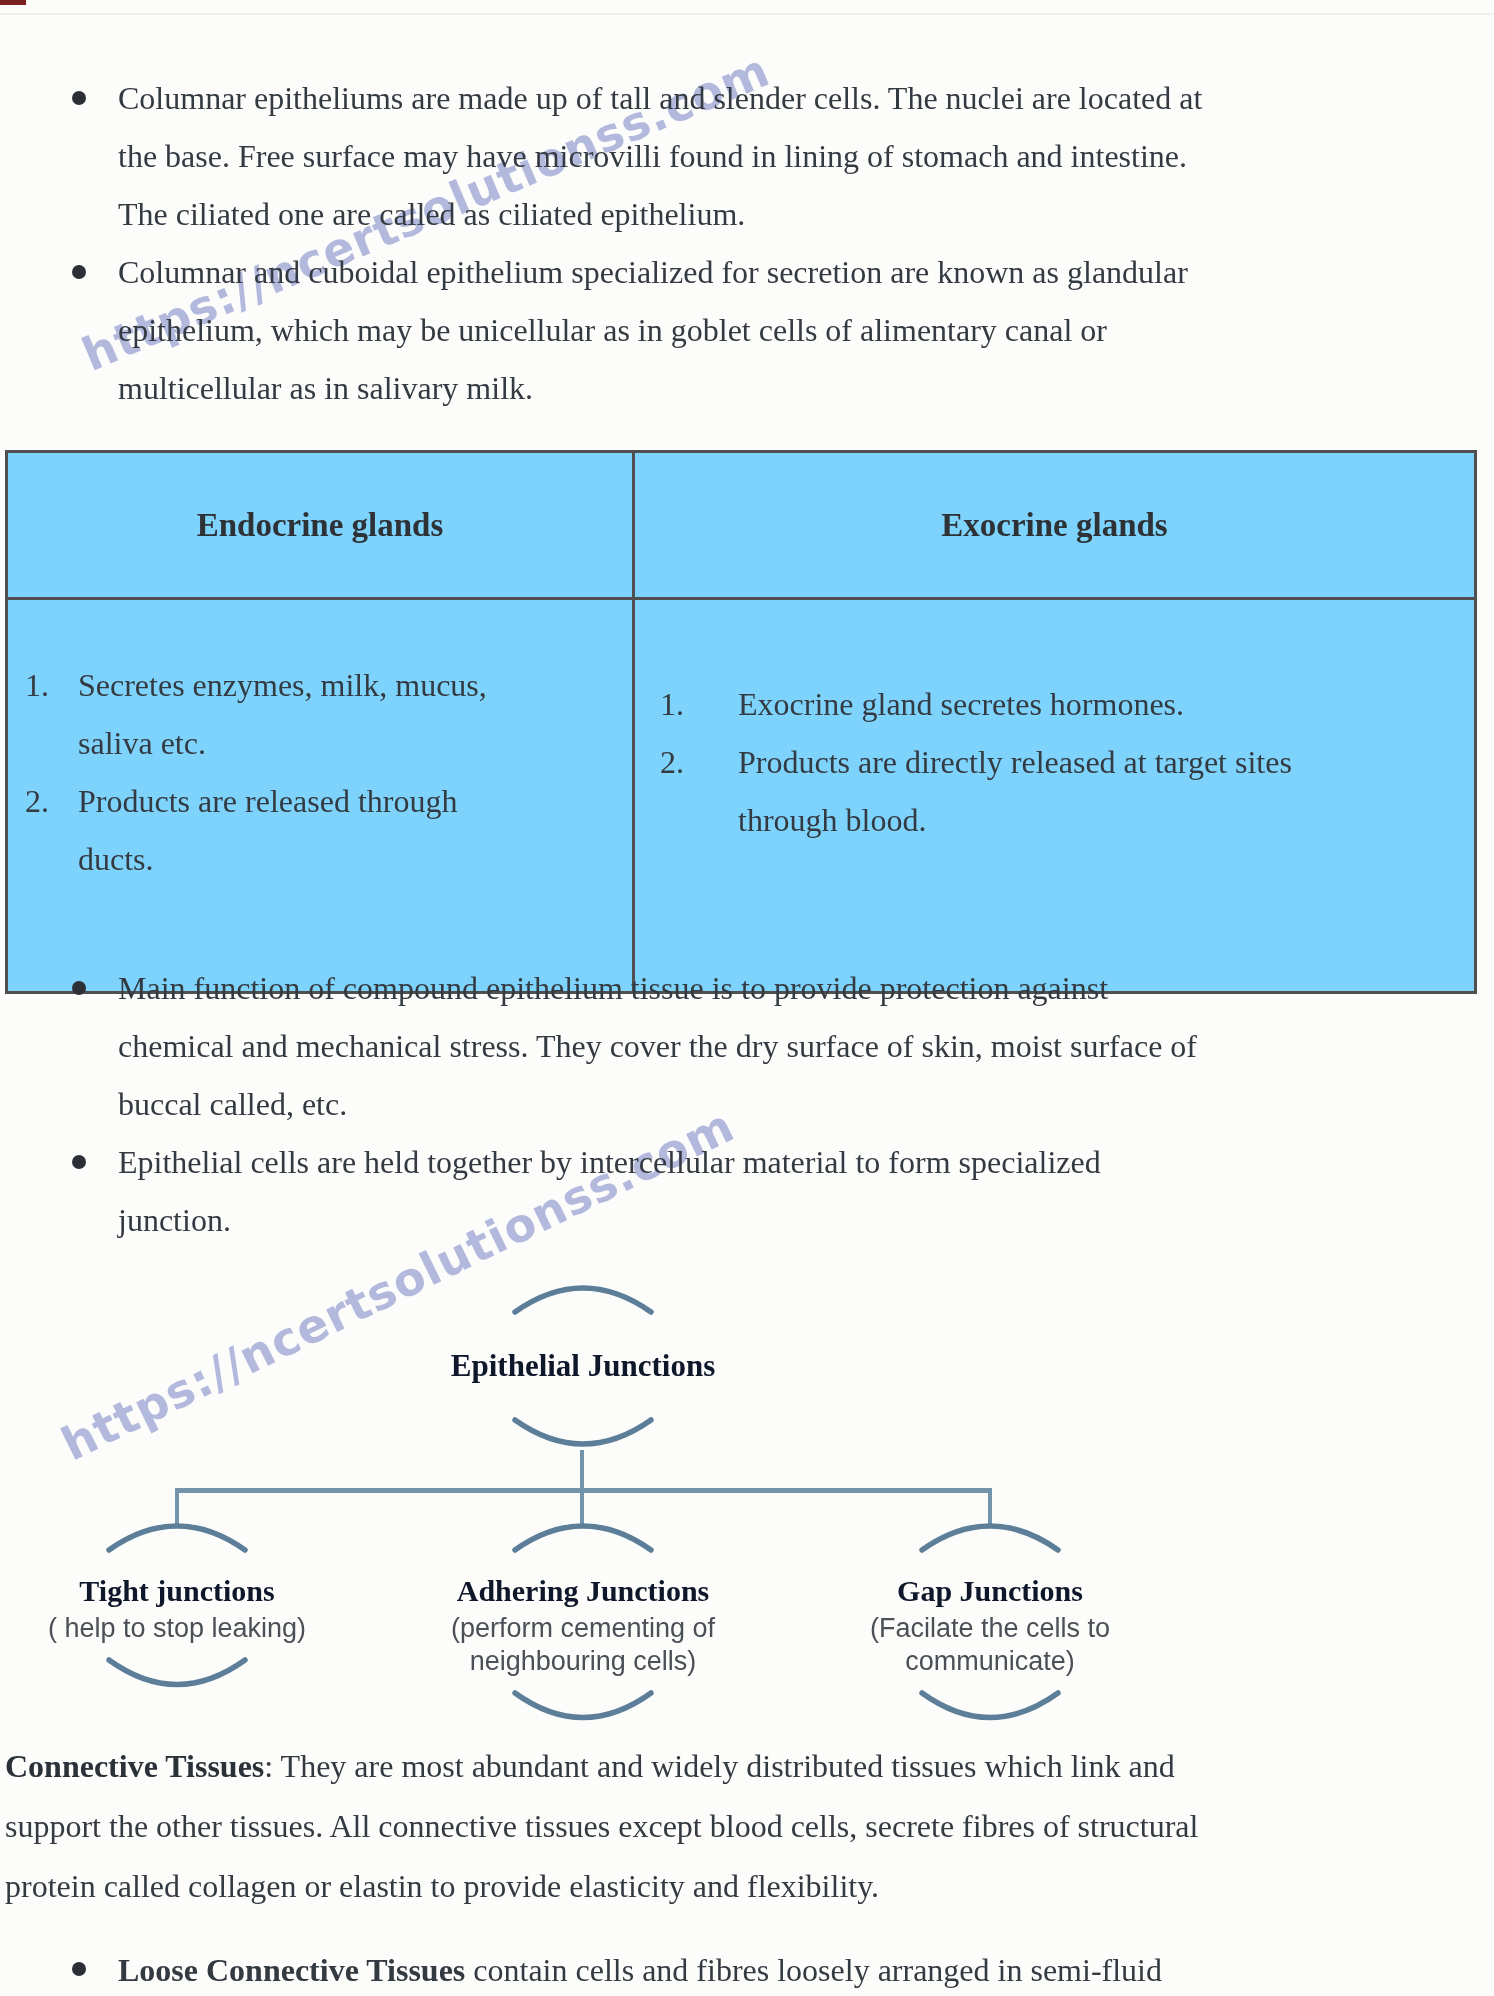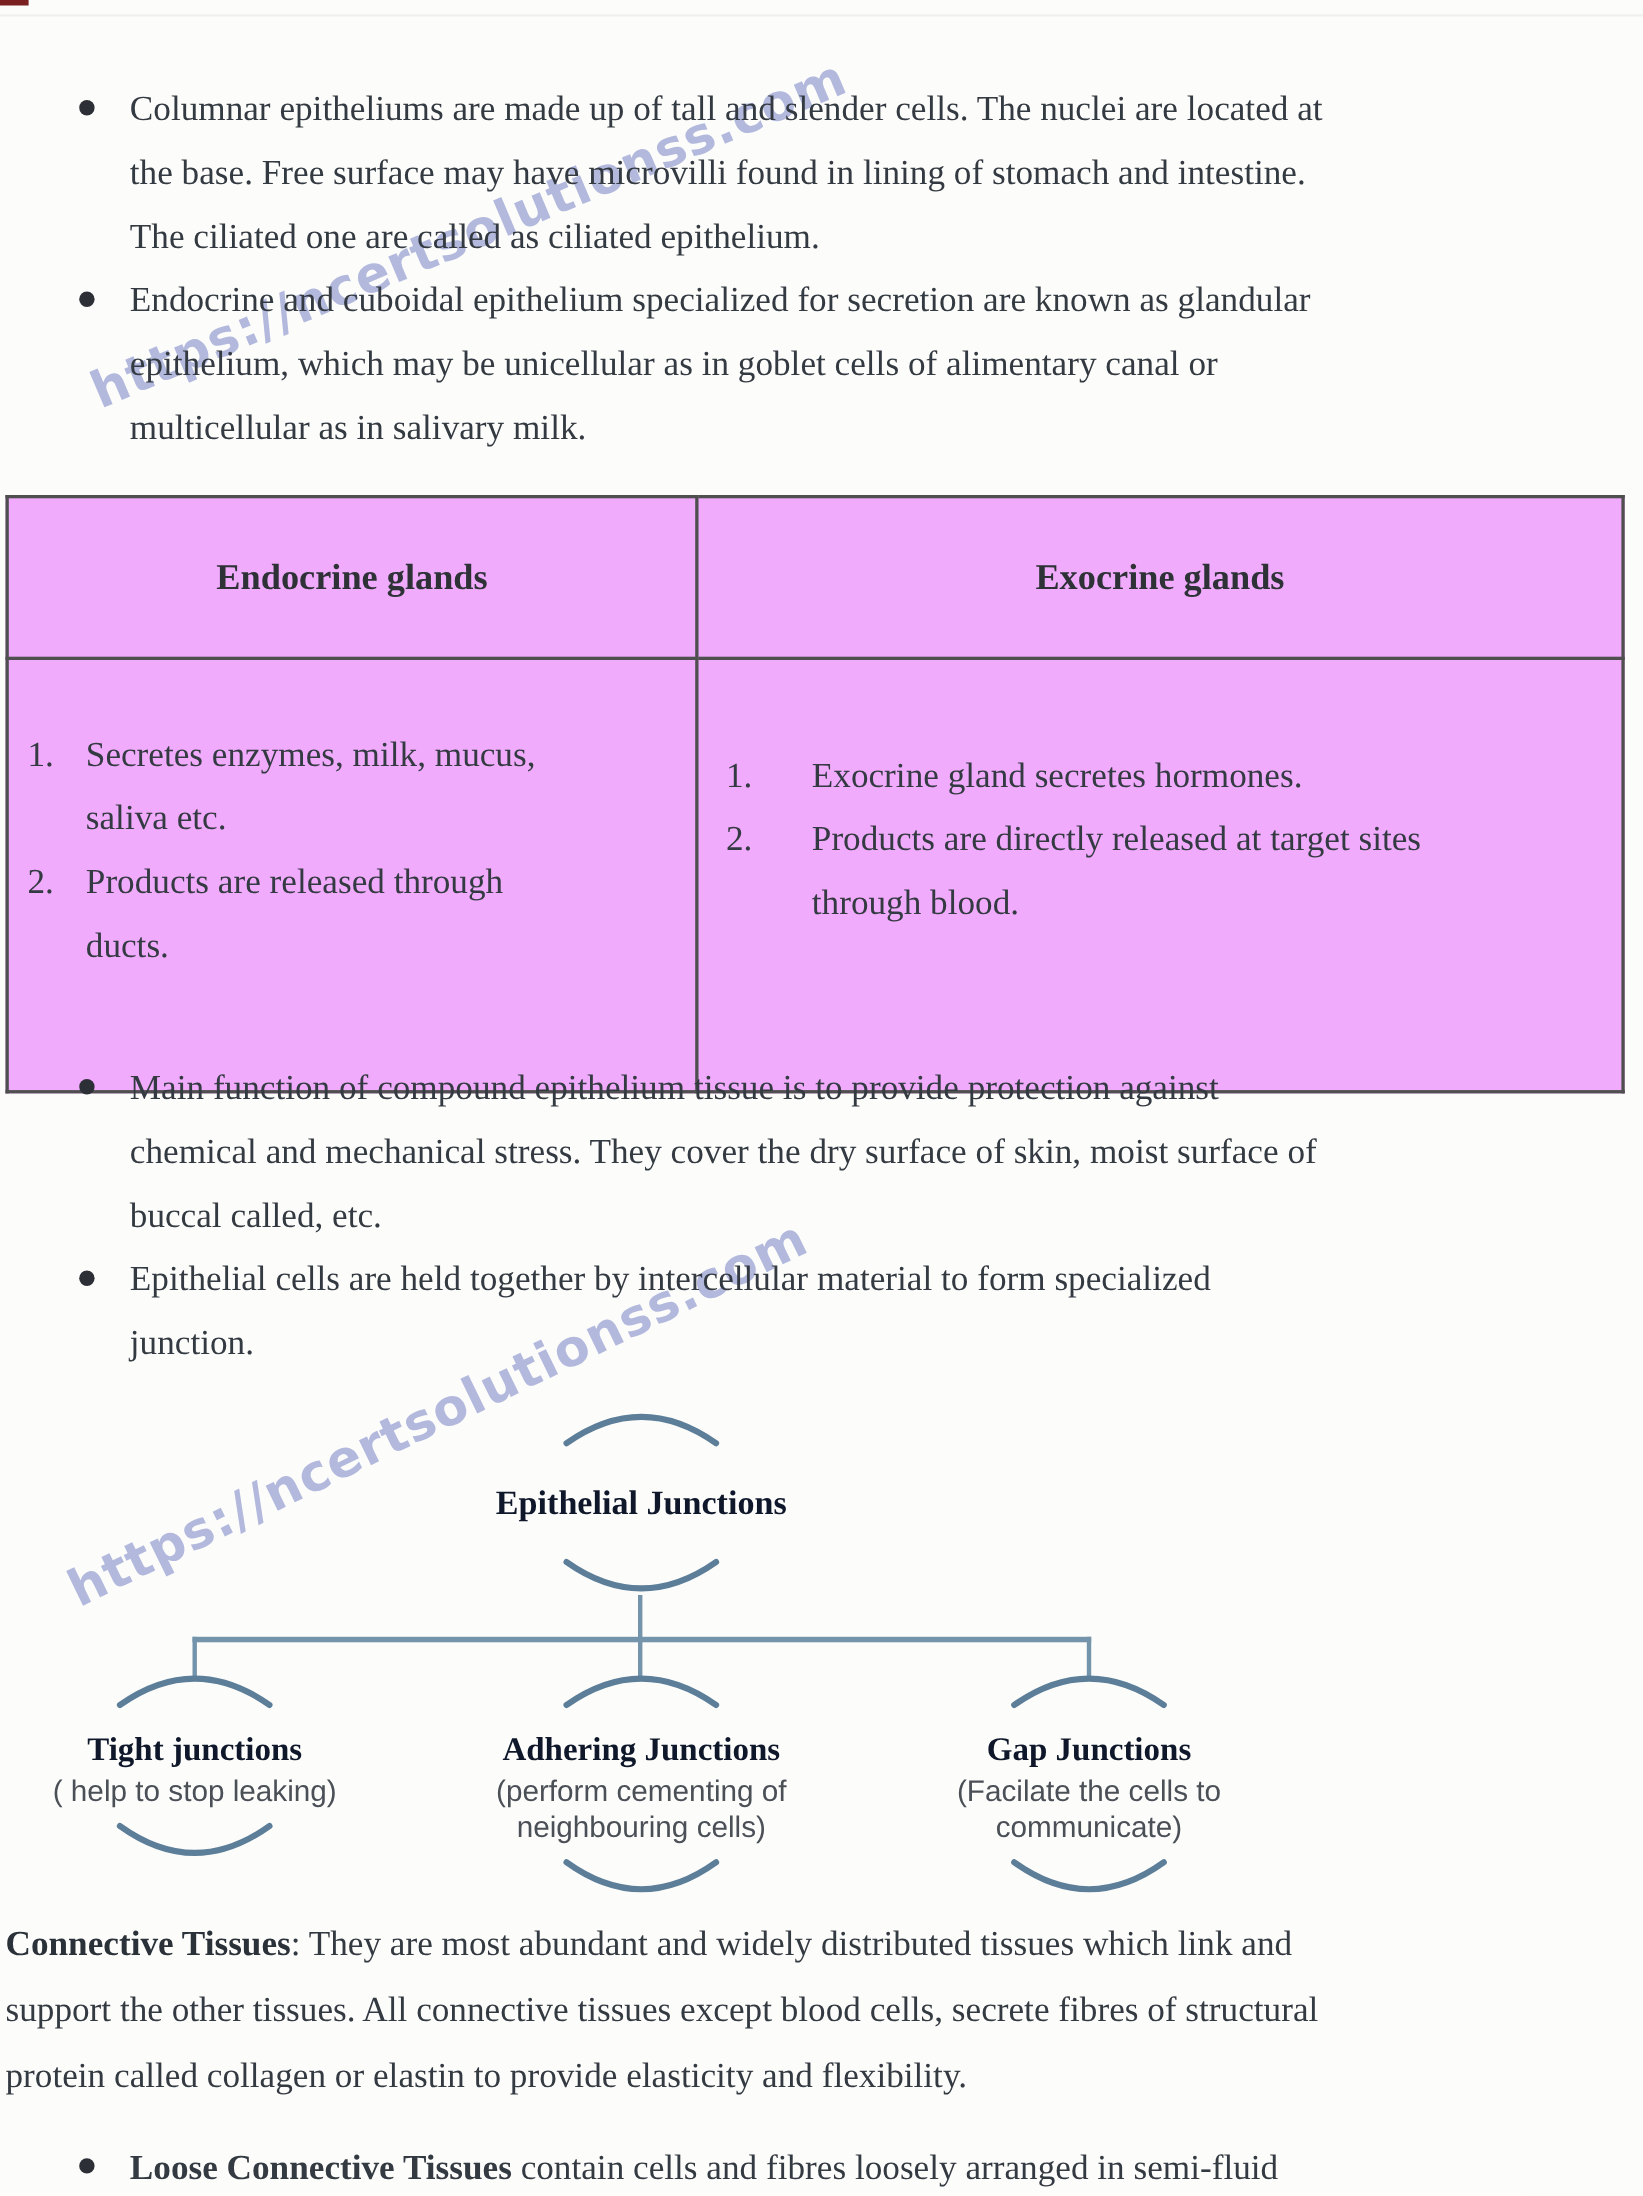--- a/index.html
+++ b/index.html
@@ -38,21 +38,21 @@
   .bullets-mid{top:959px;}
   .bullet{position:relative;padding-left:118px;font-size:32px;line-height:58px;}
   .bullet::before{
     content:"";position:absolute;left:72px;top:22px;
     width:14px;height:14px;border-radius:50%;background:#2c3036;
   }
   .bl{display:block;white-space:nowrap;}
 
   
   .gtable-wrap{position:absolute;left:5px;top:450px;width:1472px;z-index:2;}
-  table.gtable{border-collapse:collapse;table-layout:fixed;width:1472px;background:#f0abfc;}
+  table.gtable{border-collapse:collapse;table-layout:fixed;width:1472px;background:#7dd3fc;}
   table.gtable th,table.gtable td{border:3px solid #4f4f4f;vertical-align:top;}
   table.gtable col.c1{width:627px;}
   table.gtable th{
     height:142px;vertical-align:middle;text-align:center;
     font-size:33px;font-weight:700;color:#2e3237;
   }
   table.gtable td{height:316px;font-size:32px;}
   td.cell-left{padding:56px 14px 0 17px;}
   td.cell-right{padding:75px 14px 0 25px;}
   .titem{display:flex;line-height:58px;}
@@ -107,21 +107,21 @@
   <div class="watermark wm2">https://ncertsolutionss.com</div>
   <div class="watermark wm3">https://ncertsolutionss.com</div>
 
   <div class="bullets bullets-top">
     <div class="bullet">
       <span class="bl">Columnar epitheliums are made up of tall and slender cells. The nuclei are located at</span>
       <span class="bl">the base. Free surface may have microvilli found in lining of stomach and intestine.</span>
       <span class="bl">The ciliated one are called as ciliated epithelium.</span>
     </div>
     <div class="bullet">
-      <span class="bl">Endocrine and cuboidal epithelium specialized for secretion are known as glandular</span>
+      <span class="bl">Columnar and cuboidal epithelium specialized for secretion are known as glandular</span>
       <span class="bl">epithelium, which may be unicellular as in goblet cells of alimentary canal or</span>
       <span class="bl">multicellular as in salivary milk.</span>
     </div>
   </div>
 
   <div class="gtable-wrap">
     <table class="gtable">
       <colgroup>
           <col class="c1">
           <col class="c2">

